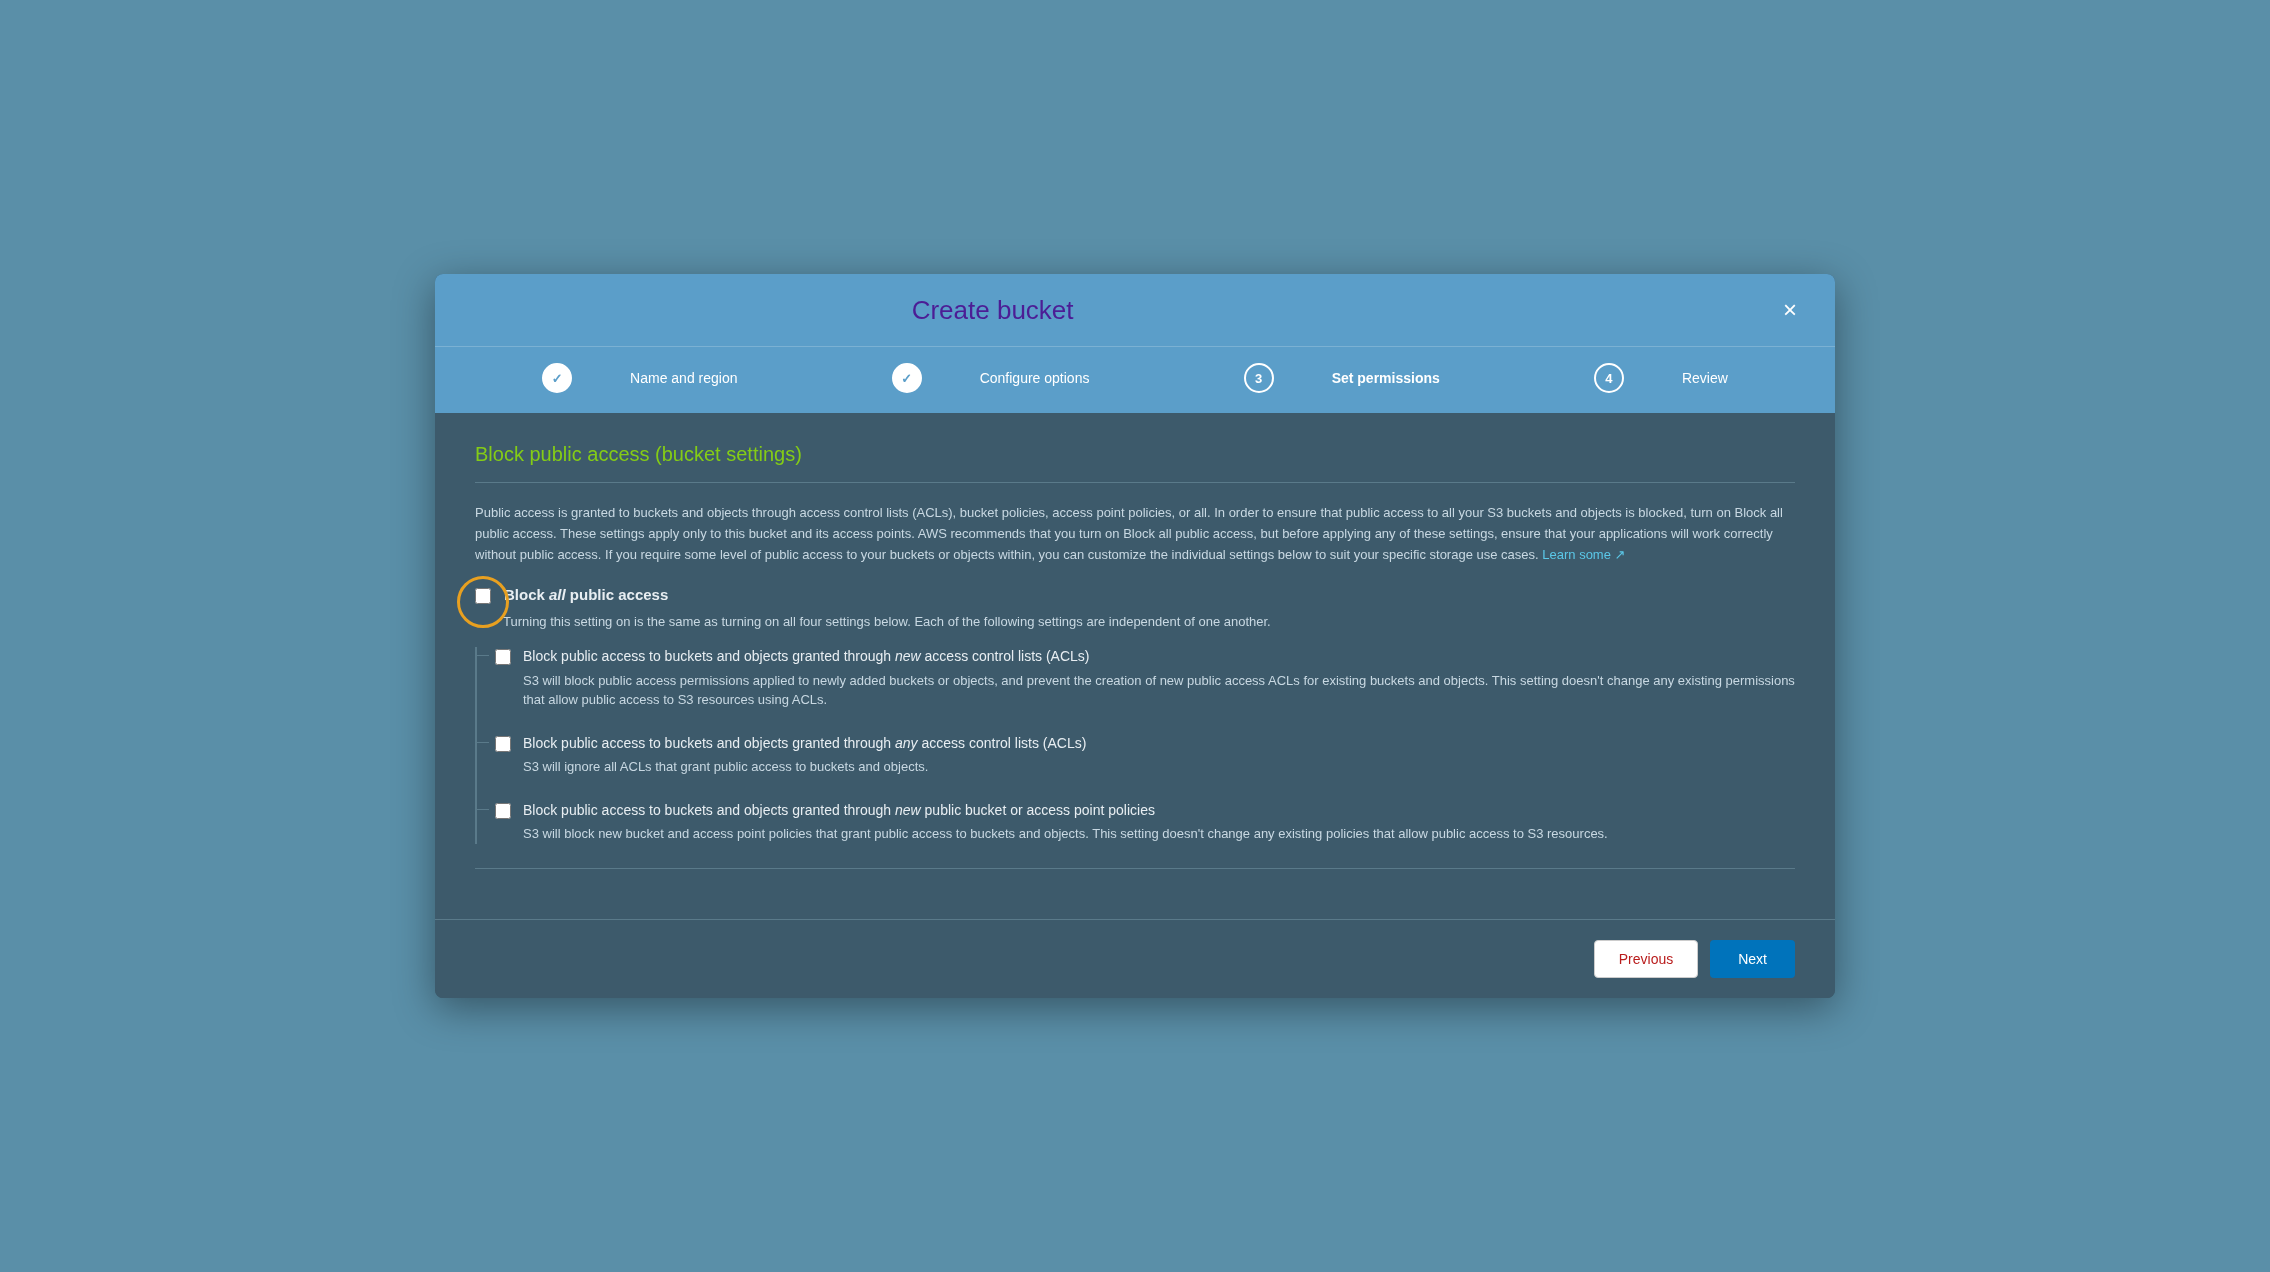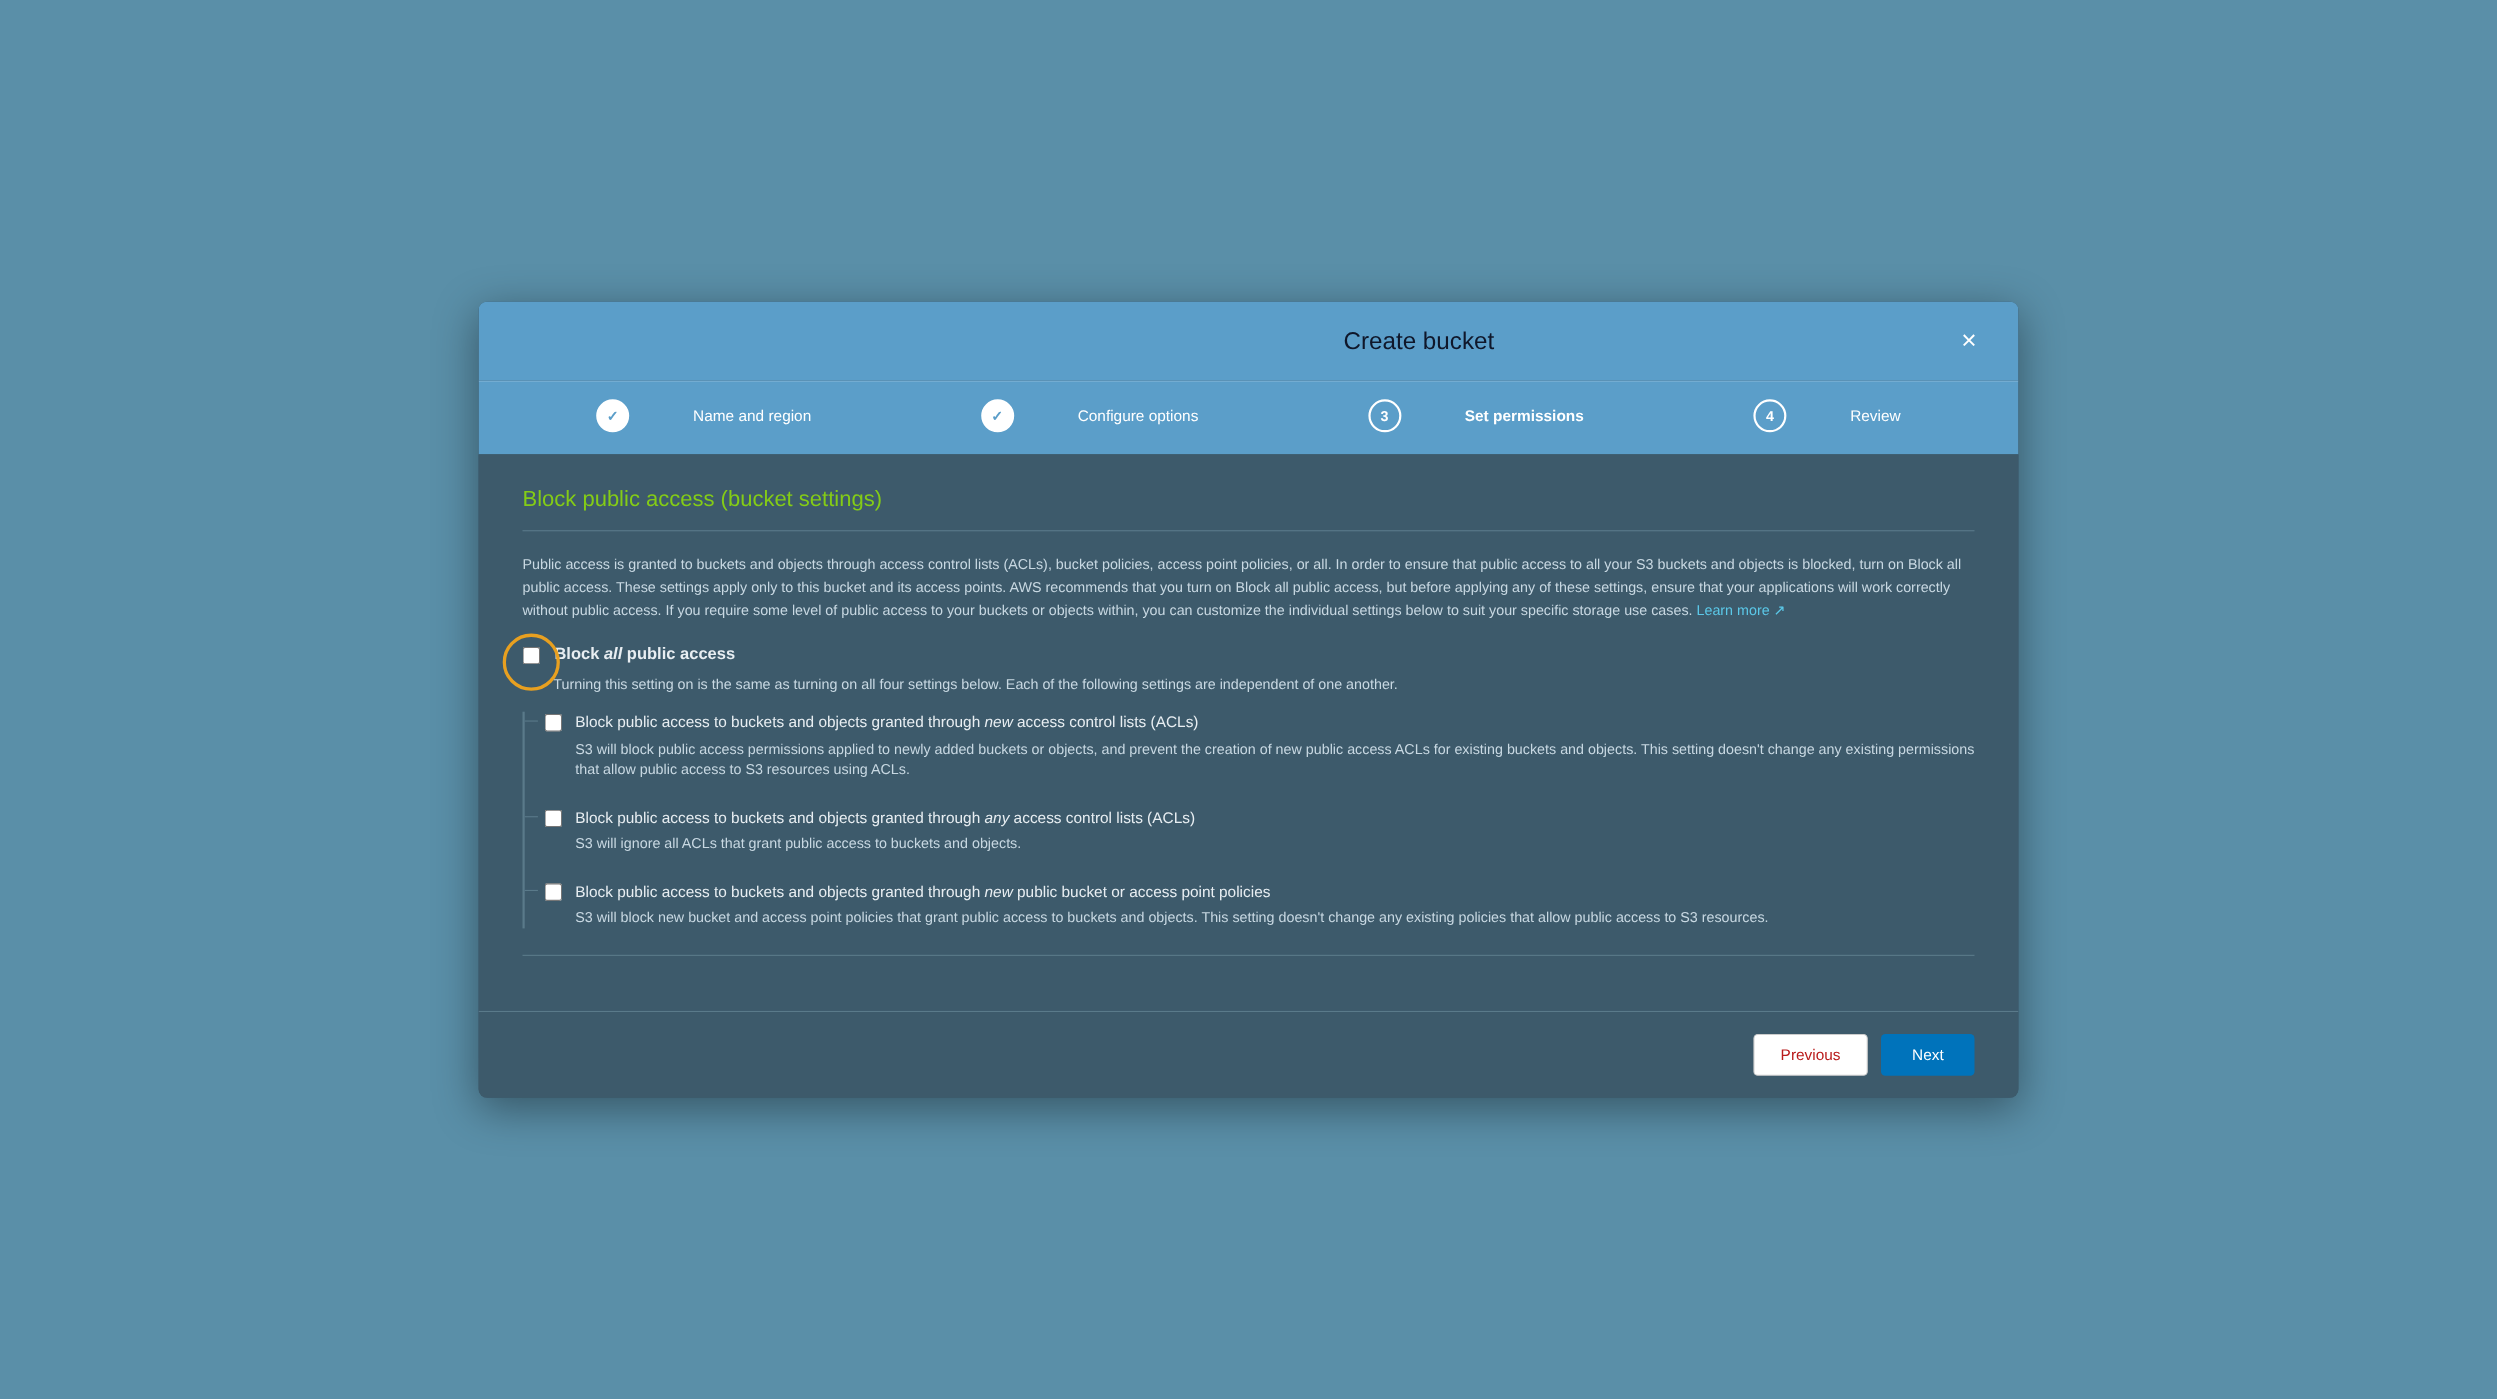--- a/index.html
+++ b/index.html
@@ -22,24 +22,24 @@
     }
     .modal-header {
       background: #5b9ec9;
       padding: 20px 30px;
       display: flex;
       align-items: center;
       justify-content: space-between;
       position: relative;
     }
     .modal-title {
-      color: #0f172a;
-      font-size: 22px;
+      color: #4c1d95;
+      font-size: 26px;
       font-weight: 400;
-      text-align: right;
+      text-align: left;
       flex: 1;
     }
     .close-btn {
       color: white;
       font-size: 24px;
       cursor: pointer;
       background: none;
       border: none;
       line-height: 1;
       padding: 4px 8px;
@@ -260,21 +260,21 @@
     </div>
   </div>
 
   <div class="modal-body">
     <h3 class="section-title">Block public access (bucket settings)</h3>
     <hr class="divider">
 
     <p class="description-text">
       <span>Public access is granted to buckets and objects through access control lists (ACLs), bucket policies, access point policies, or all. In order to ensure that public access to all your S3 buckets and objects is blocked, turn on Block all public access. These settings apply only to this bucket and its access points. AWS recommends that you turn on Block all public access, but before applying any of these settings, ensure that your applications will work correctly without public access. If you require some level of public access to your buckets or objects within, you can customize the individual settings below to suit your specific storage use cases.</span>
       <a href="#" class="learn-more-link">
-        <span>Learn more</span> ↗
+        <span>Learn some</span> ↗
       </a>
     </p>
 
     <div class="checkbox-group">
       <div class="main-checkbox-row">
         <div class="highlight-ring"></div>
         <input type="checkbox" id="block-all" style="">
         <label for="block-all" class="checkbox-label-main">
           Block <em>all</em> public access
         </label>

